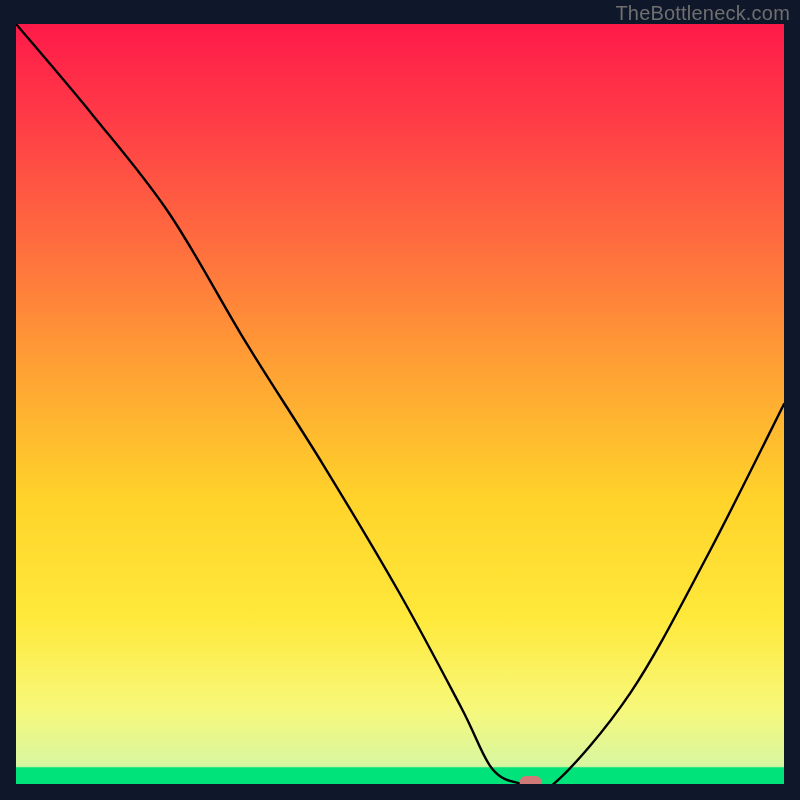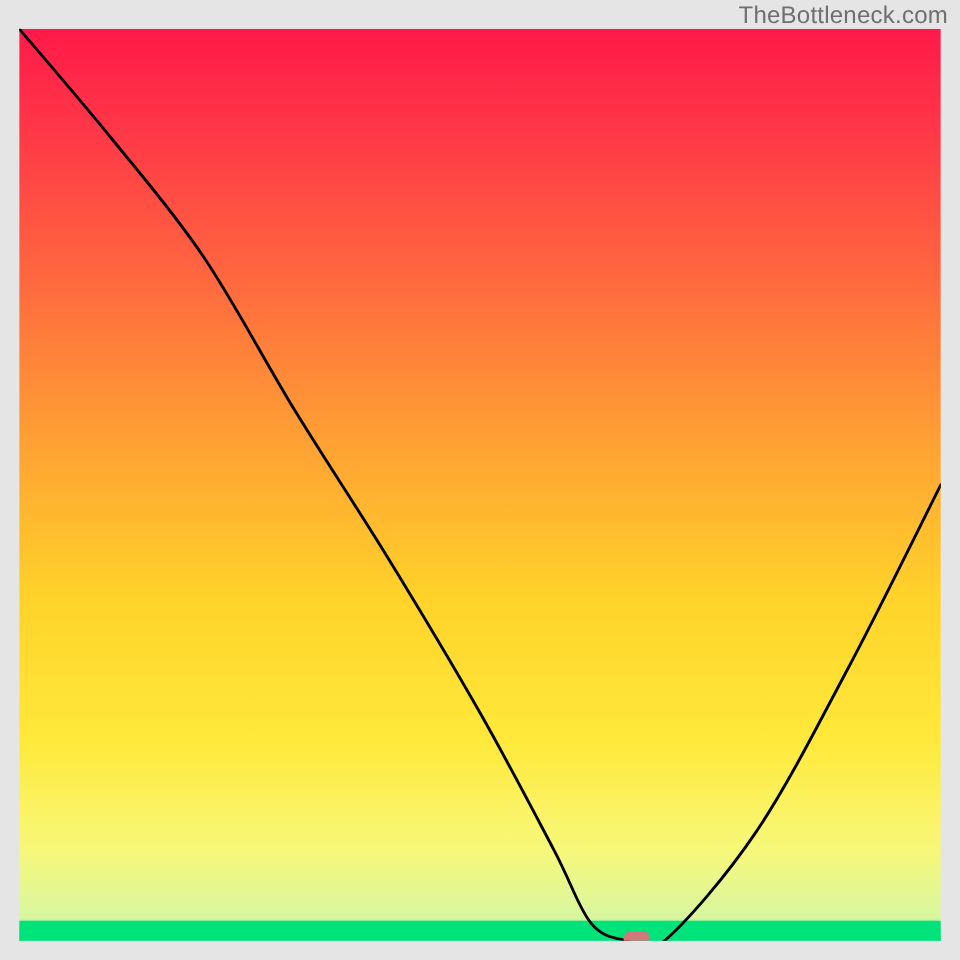--- a/index.html
+++ b/index.html
@@ -8,21 +8,21 @@
     width: 800px;
     height: 800px;
     background: #000;
     overflow: hidden;
     font-family: Arial, Helvetica, sans-serif;
   }
   .frame {
     position: relative;
     width: 800px;
     height: 800px;
-    background: #e5e5e5;
+    background: #0f172a;
     text-align: right;
   }
   .watermark {
     position: absolute;
     top: 2px;
     right: 10px;
     color: #6f6f6f;
     font-size: 20px;
     font-weight: 500;
     letter-spacing: 0.2px;

